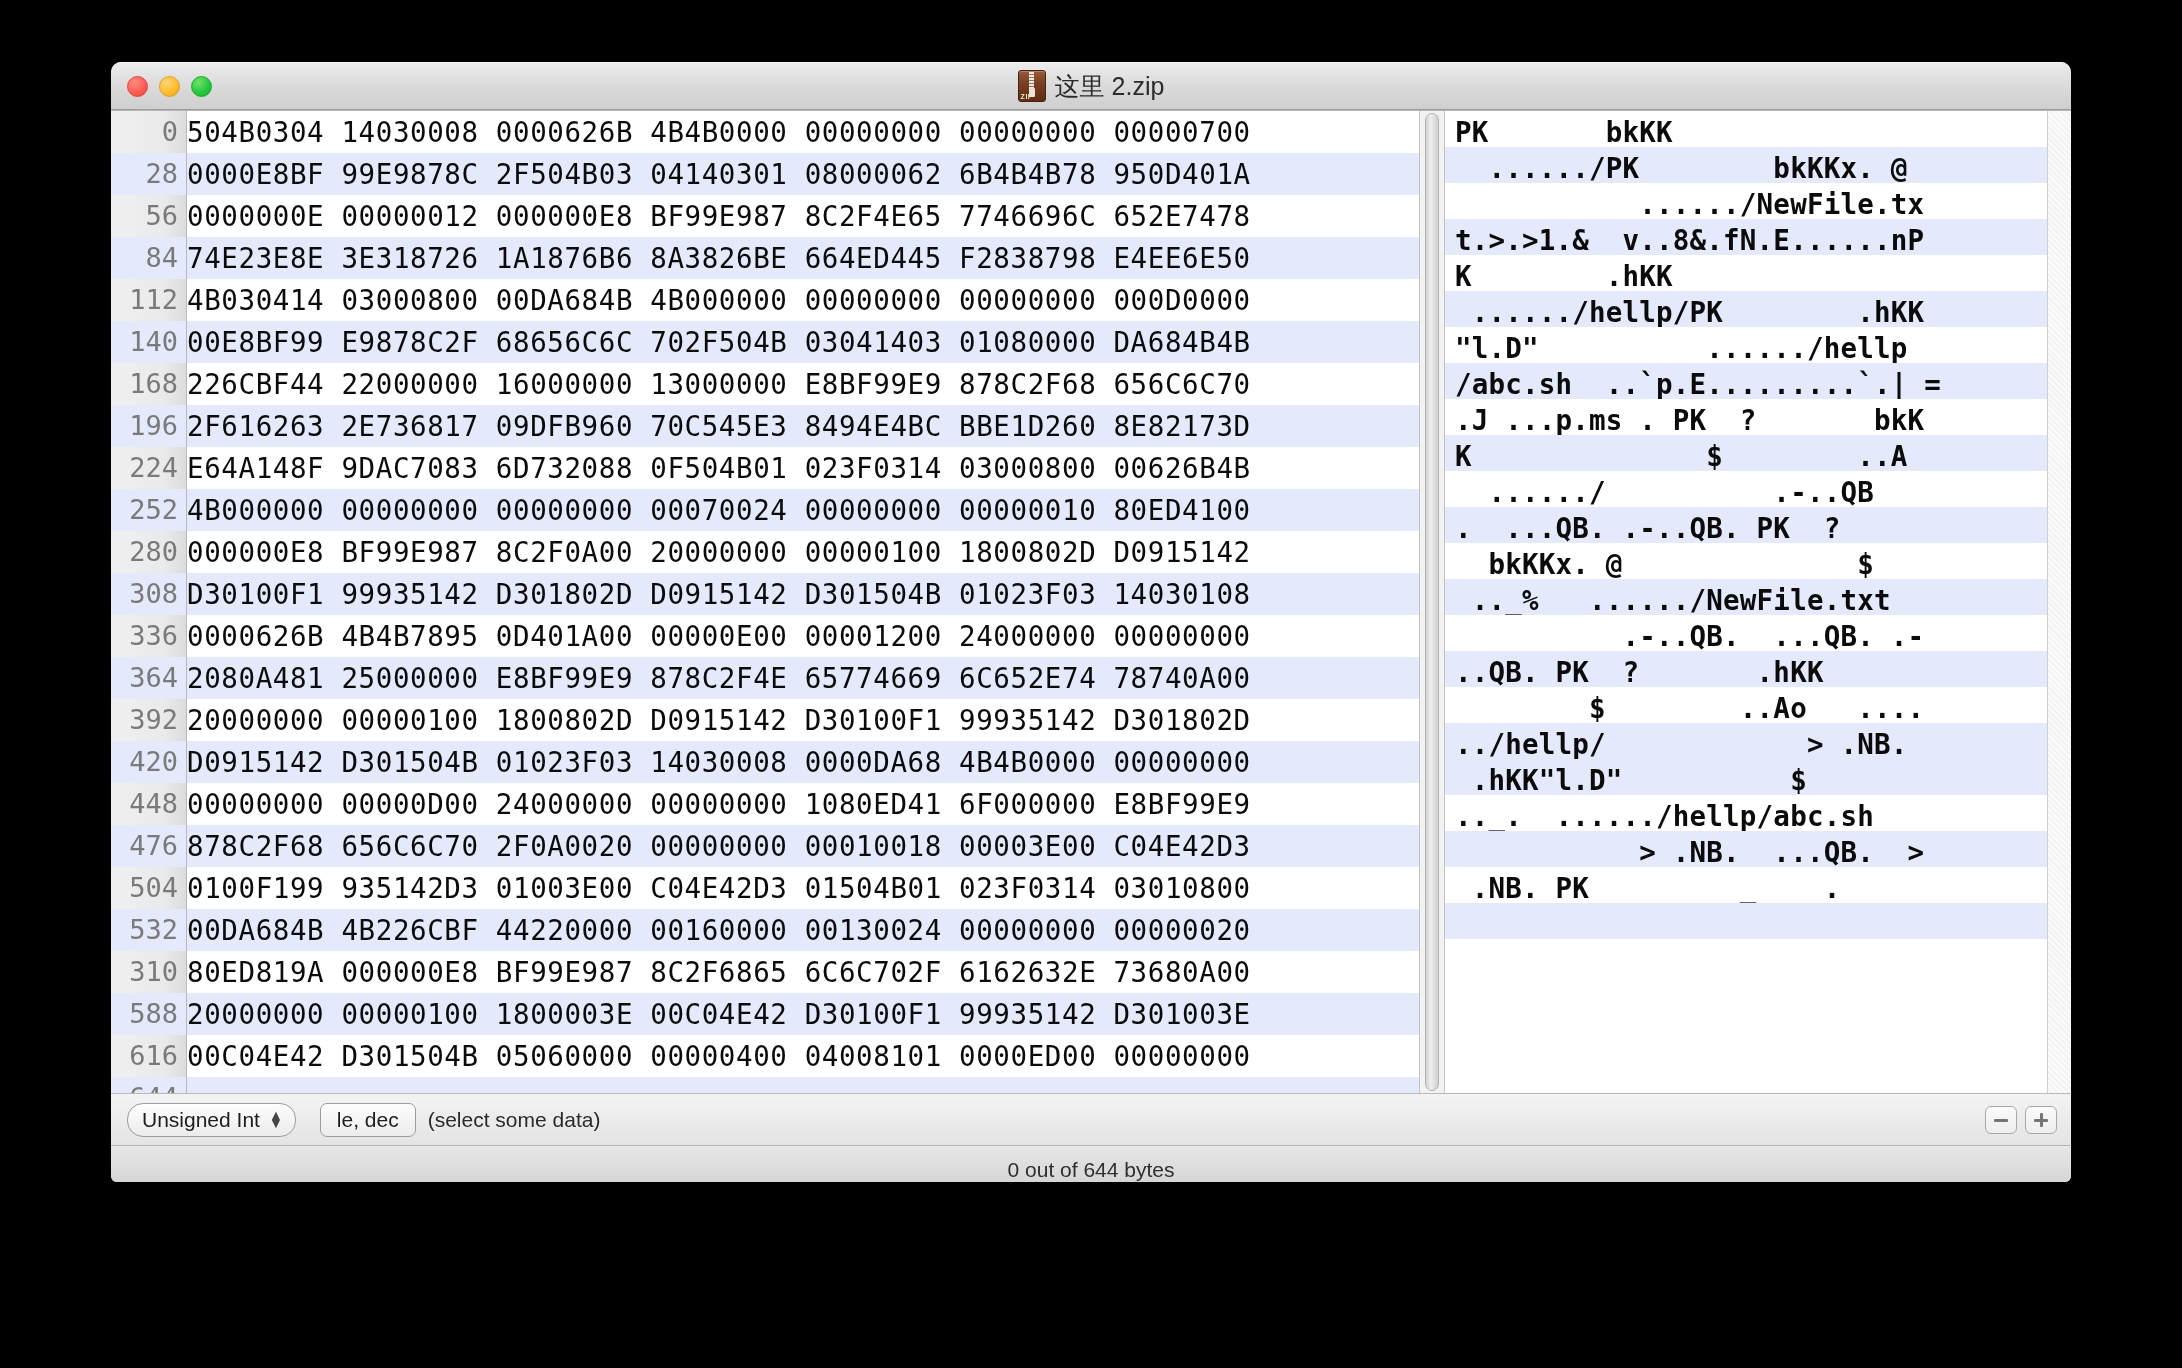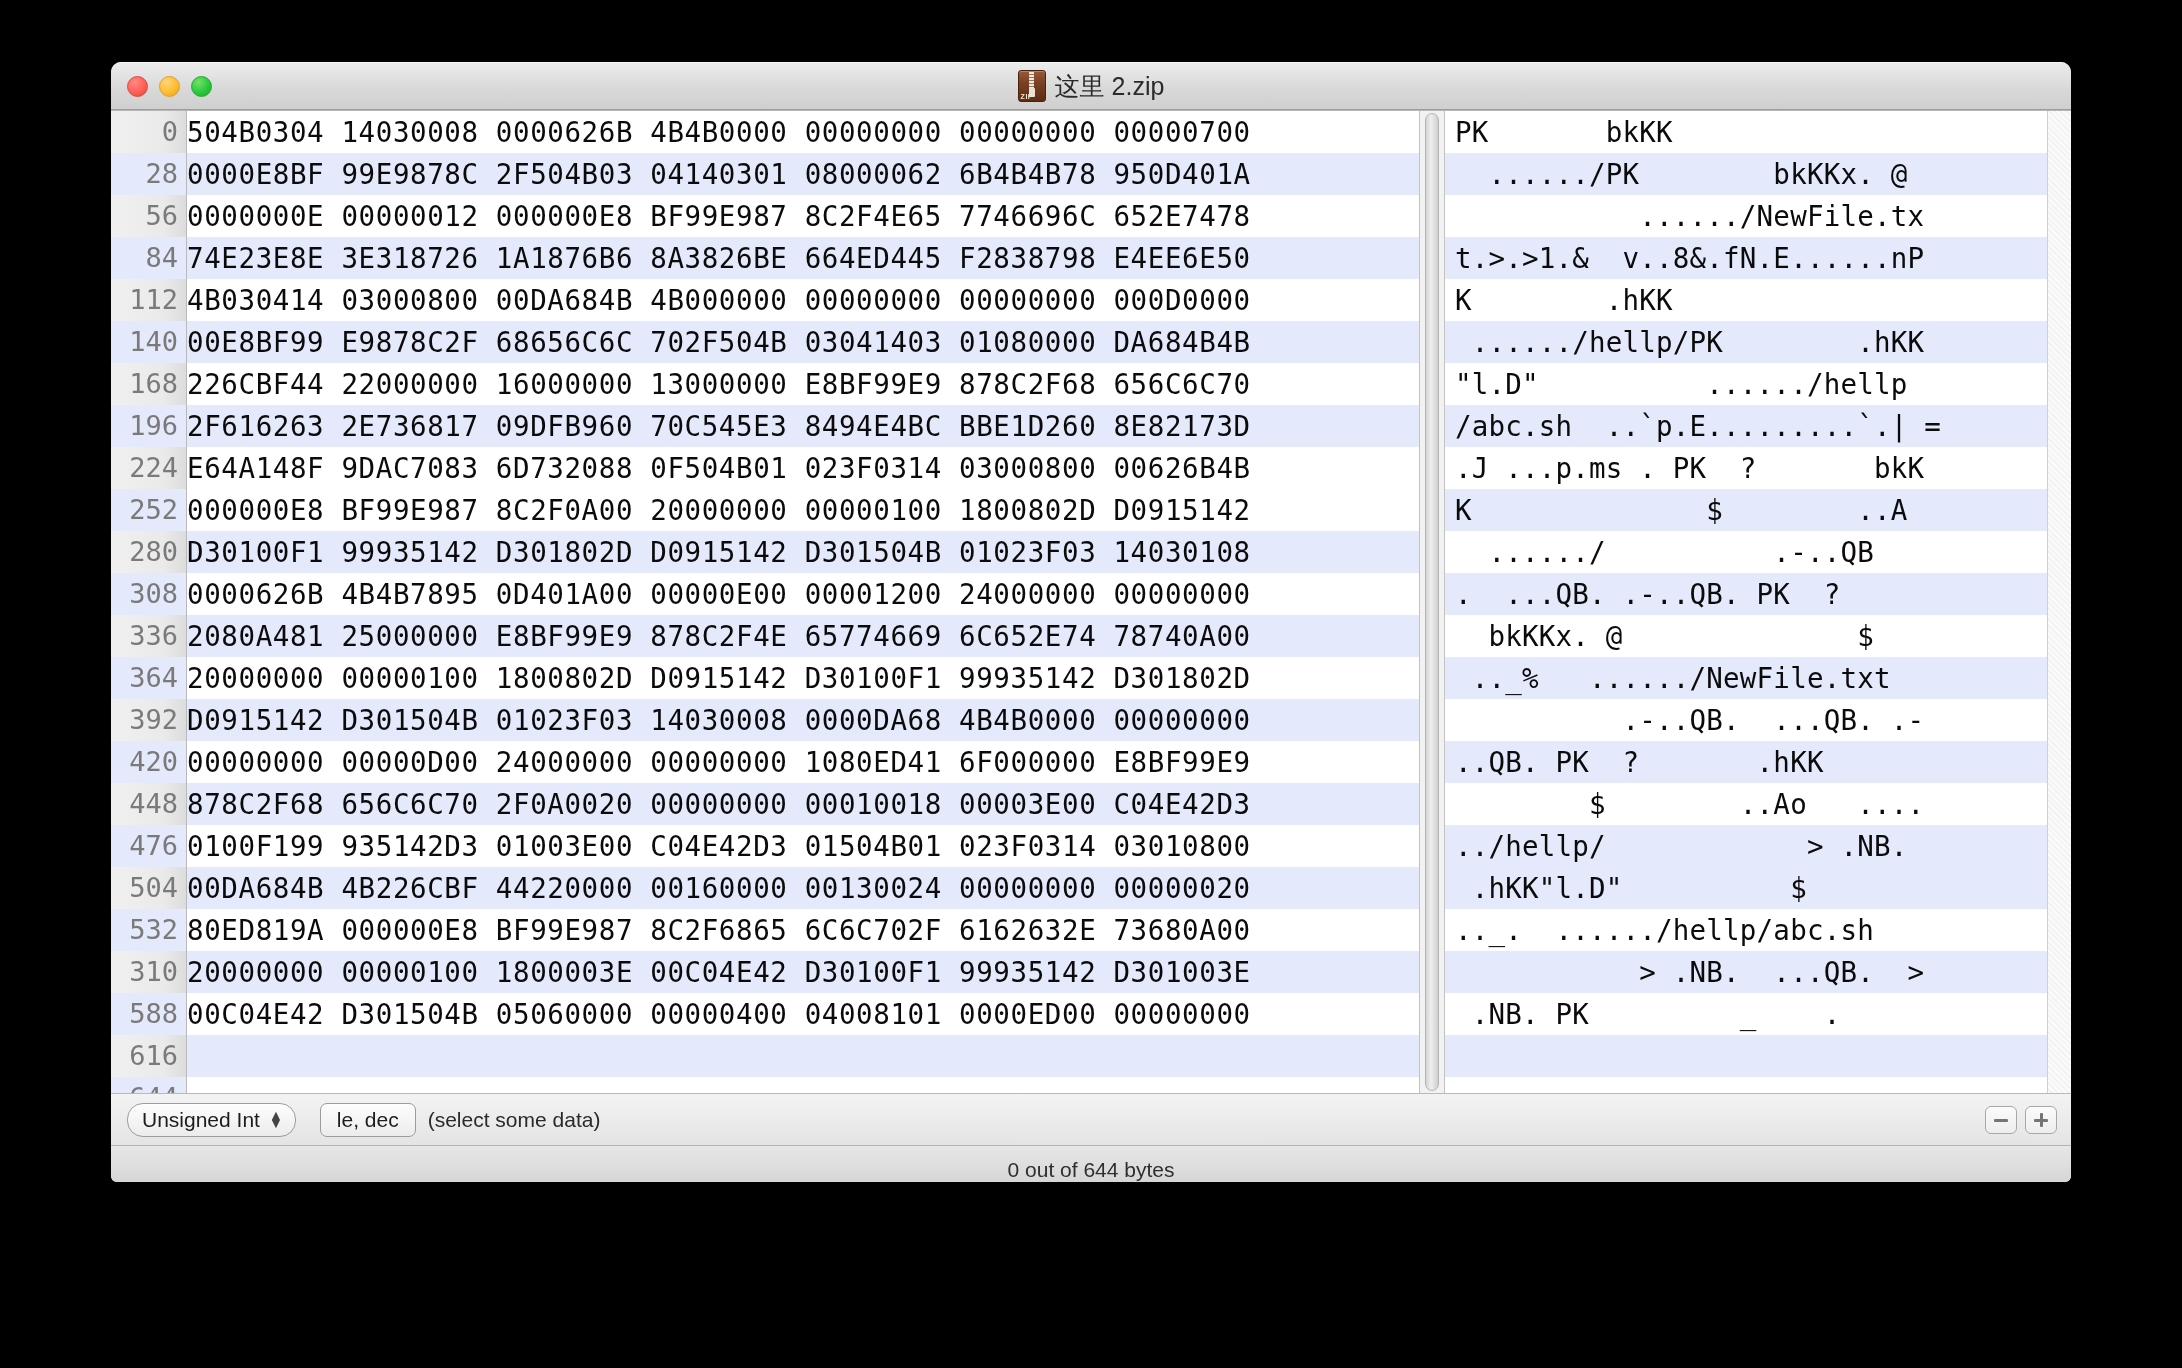--- a/index.html
+++ b/index.html
@@ -187,30 +187,31 @@
   }
 
   
   #ascii-pane {
     flex: 1 1 auto;
     overflow: hidden;
     background: #ffffff;
     position: relative;
   }
   .ascii-row {
-    height: 42px;
+    height: 36px;
     line-height: 42px;
     padding-left: 10px;
     box-sizing: border-box;
     font-family: "DejaVu Sans Mono", "Liberation Mono", monospace;
     font-size: 27.5px;
     letter-spacing: 0.2px;
     color: #0b0b0b;
     white-space: pre;
     overflow: hidden;
+    font-weight: bold;
   }
 
   
   #right-scroll {
     width: 24px;
     flex: 0 0 24px;
     background: repeating-linear-gradient(45deg, #fbfbfb 0 2px, #f3f3f3 2px 4px);
     border-left: 1px solid #cfcfcf;
     box-sizing: border-box;
   }
@@ -365,20 +366,21 @@
       <div id="hex-col">
           <div class="hex-row">504B0304 14030008 0000626B 4B4B0000 00000000 00000000 00000700</div>
           <div class="hex-row row-alt">0000E8BF 99E9878C 2F504B03 04140301 08000062 6B4B4B78 950D401A</div>
           <div class="hex-row">0000000E 00000012 000000E8 BF99E987 8C2F4E65 7746696C 652E7478</div>
           <div class="hex-row row-alt">74E23E8E 3E318726 1A1876B6 8A3826BE 664ED445 F2838798 E4EE6E50</div>
           <div class="hex-row">4B030414 03000800 00DA684B 4B000000 00000000 00000000 000D0000</div>
           <div class="hex-row row-alt">00E8BF99 E9878C2F 68656C6C 702F504B 03041403 01080000 DA684B4B</div>
           <div class="hex-row">226CBF44 22000000 16000000 13000000 E8BF99E9 878C2F68 656C6C70</div>
           <div class="hex-row row-alt">2F616263 2E736817 09DFB960 70C545E3 8494E4BC BBE1D260 8E82173D</div>
           <div class="hex-row">E64A148F 9DAC7083 6D732088 0F504B01 023F0314 03000800 00626B4B</div>
+          <div class="hex-row row-alt">4B000000 00000000 00000000 00070024 00000000 00000010 80ED4100</div>
           <div class="hex-row">000000E8 BF99E987 8C2F0A00 20000000 00000100 1800802D D0915142</div>
           <div class="hex-row row-alt">D30100F1 99935142 D301802D D0915142 D301504B 01023F03 14030108</div>
           <div class="hex-row">0000626B 4B4B7895 0D401A00 00000E00 00001200 24000000 00000000</div>
           <div class="hex-row row-alt">2080A481 25000000 E8BF99E9 878C2F4E 65774669 6C652E74 78740A00</div>
           <div class="hex-row">20000000 00000100 1800802D D0915142 D30100F1 99935142 D301802D</div>
           <div class="hex-row row-alt">D0915142 D301504B 01023F03 14030008 0000DA68 4B4B0000 00000000</div>
           <div class="hex-row">00000000 00000D00 24000000 00000000 1080ED41 6F000000 E8BF99E9</div>
           <div class="hex-row row-alt">878C2F68 656C6C70 2F0A0020 00000000 00010018 00003E00 C04E42D3</div>
           <div class="hex-row">0100F199 935142D3 01003E00 C04E42D3 01504B01 023F0314 03010800</div>
           <div class="hex-row row-alt">00DA684B 4B226CBF 44220000 00160000 00130024 00000000 00000020</div>

